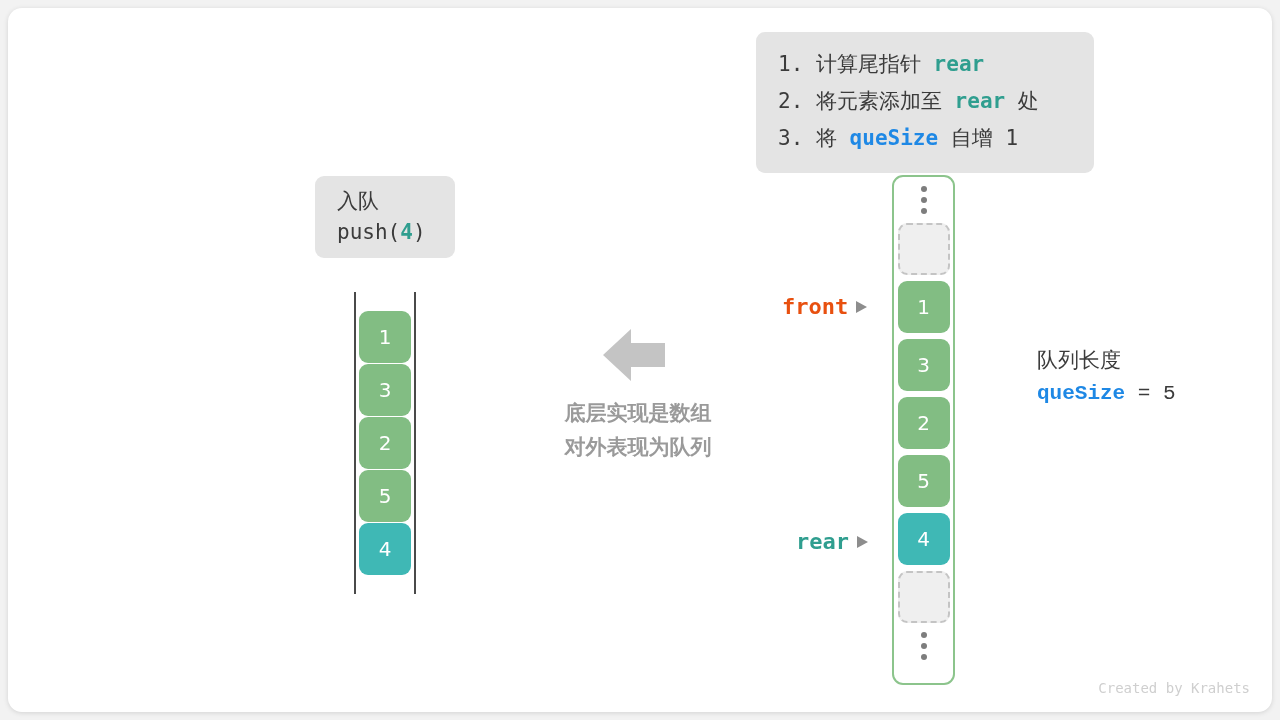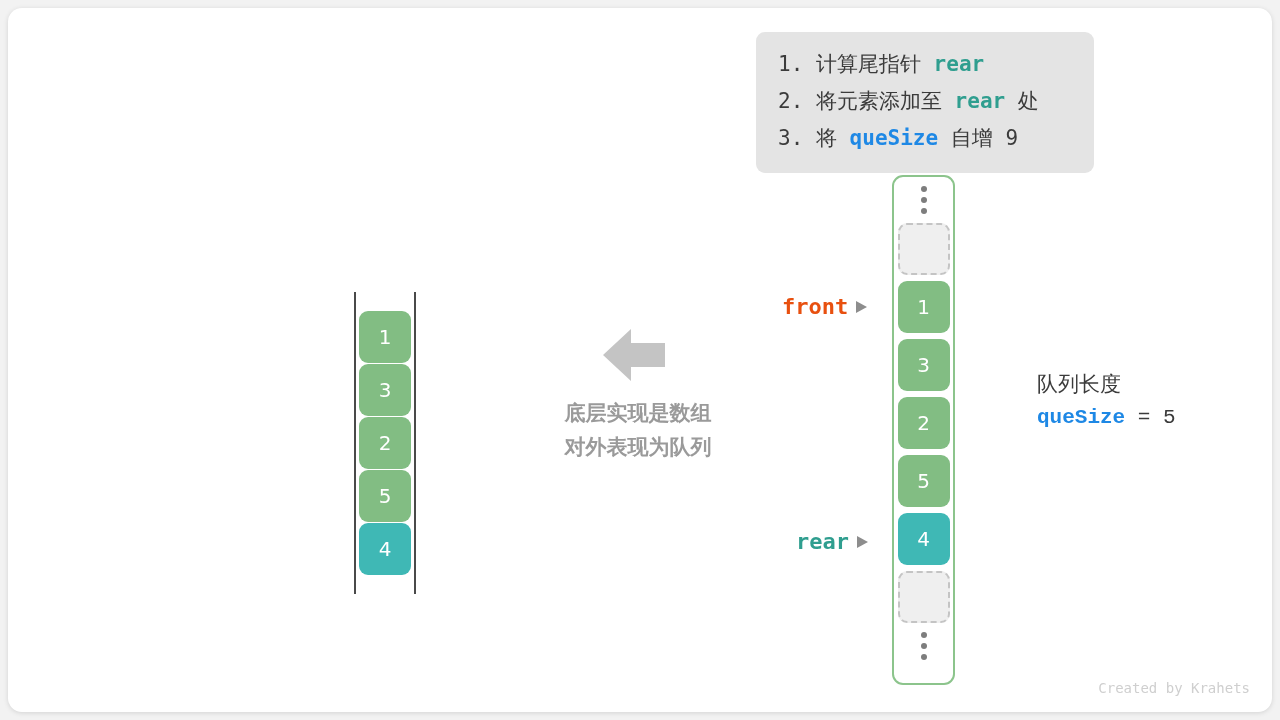--- a/index.html
+++ b/index.html
@@ -177,21 +177,21 @@
     width: 0; height: 0;
     border-top: 6px solid transparent;
     border-bottom: 6px solid transparent;
     border-left: 11px solid #8d8d8d;
   }
 
   
   .quesize {
     position: absolute;
     left: 1029px;
-    top: 360px;
+    top: 336px;
   }
   .quesize-line1 {
     font-family: "DejaVu Sans", sans-serif;
     font-size: 21px;
     line-height: 33px;
     color: #3b3b3b;
   }
   .quesize-line2 {
     font-family: Liberation Mono, monospace;
     font-size: 21px;
@@ -236,23 +236,27 @@
 </style>
 </head>
 <body>
 
 <div class="page">
   <div class="card">
 
     <div class="steps-box">
       <div class="step-line"><span>1.</span><span> 计算尾指针 </span><span class="kw-teal">rear</span><span></span></div>
       <div class="step-line"><span>2.</span><span> 将元素添加至 </span><span class="kw-teal">rear</span><span> 处</span></div>
-      <div class="step-line"><span>3.</span><span> 将 </span><span class="kw-blue">queSize</span><span> 自增 9</span></div>
-    </div>
-
+      <div class="step-line"><span>3.</span><span> 将 </span><span class="kw-blue">queSize</span><span> 自增 1</span></div>
+    </div>
+
+    <div class="op-box">
+      <div class="op-line1">入队</div>
+      <div class="op-line2"><span>push(</span><span class="kw-teal">4</span><span>)</span></div>
+    </div>
 
     <div class="left-col">
       <div class="rail rail-left"></div>
       <div class="rail rail-right"></div>
       <div class="left-cells">
         <div class="cell cell-green">1</div>
         <div class="cell cell-green">3</div>
         <div class="cell cell-green">2</div>
         <div class="cell cell-green">5</div>
         <div class="cell cell-teal">4</div>

